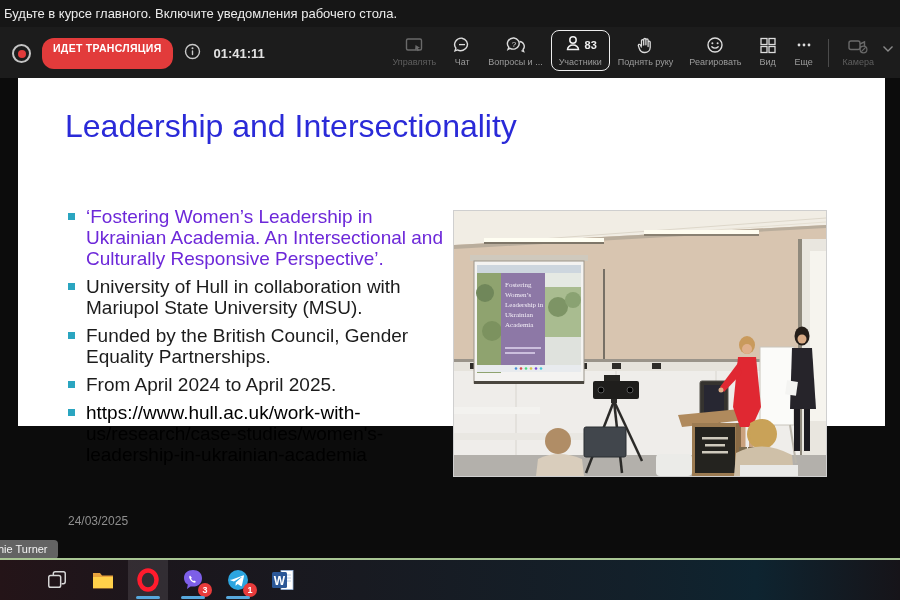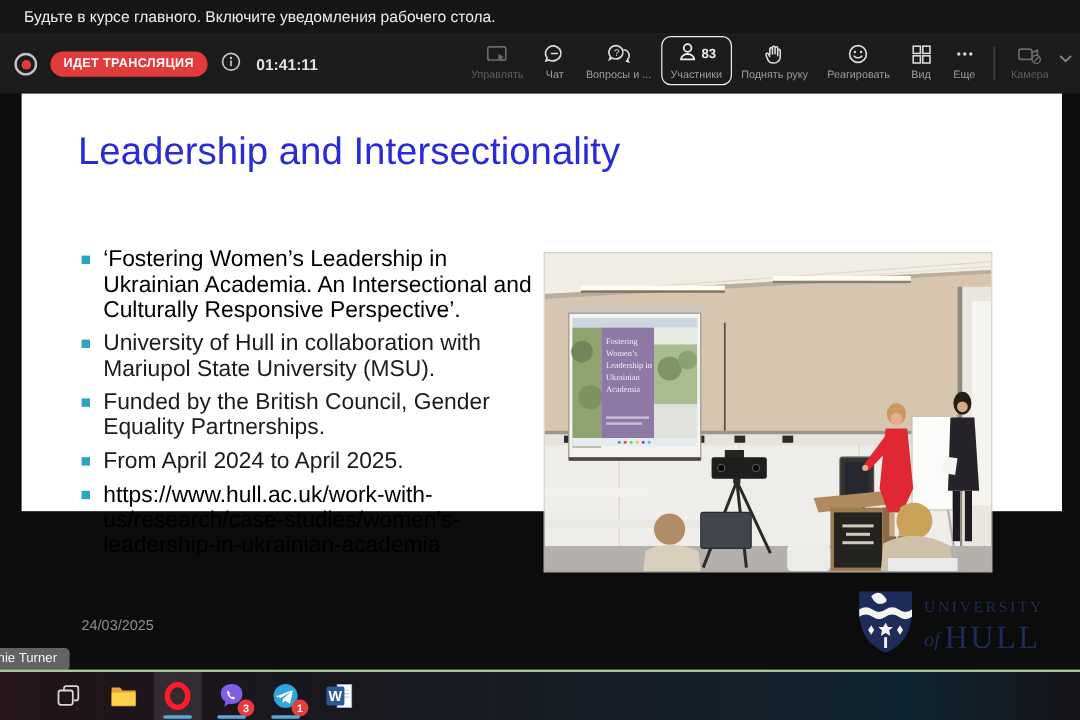--- a/index.html
+++ b/index.html
@@ -5,49 +5,49 @@
   html,body{margin:0;padding:0;}
   body{
     width:900px;height:600px;position:relative;overflow:hidden;
     background:#0c0c0c;font-family:"Liberation Sans",sans-serif;
     -webkit-font-smoothing:antialiased;
   }
   
   #notif-bar{
     position:absolute;top:0;left:0;width:900px;height:27px;
     background:#161616;color:#ececec;font-size:13px;line-height:27px;
-    padding-left:20px;box-sizing:border-box;white-space:nowrap;
+    padding-left:4px;box-sizing:border-box;white-space:nowrap;
   }
   
   #toolbar{position:absolute;top:27px;left:0;width:900px;height:53px;background:#1c1c1c;}
   .tb-left{position:absolute;left:12px;top:0;height:53px;display:flex;align-items:center;gap:11px;}
   .rec-ring{width:15px;height:15px;border:2px solid #c4c4c4;border-radius:50%;display:flex;align-items:center;justify-content:center;}
   .rec-core{width:8px;height:8px;background:#e23b3b;border-radius:50%;}
   .live-badge{background:#e23b3b;color:#fff;font-size:10.5px;font-weight:bold;letter-spacing:.3px;
-    padding:4px 11px 5px;border-radius:12px;white-space:nowrap;}
+    padding:4px 11px 15px;border-radius:12px;white-space:nowrap;}
   .timer{color:#e2e2e2;font-size:13px;font-weight:700;margin-left:2px;}
   .tb-right{position:absolute;right:4px;top:3px;display:flex;align-items:flex-start;}
   .tb-btn{display:flex;flex-direction:column;align-items:center;gap:2px;
     padding:4px 7px 3px;border-radius:8px;border:1.5px solid transparent;cursor:default;}
   .tb-btn.selected{border-color:#ededed;}
   .ticon{height:20px;display:flex;align-items:center;justify-content:center;gap:3px;}
   .tlabel{font-size:9px;color:#9c9c9c;white-space:nowrap;}
   .tb-btn.dim .tlabel{color:#5f5f5f;}
   .pcount{color:#f0f0f0;font-size:11px;font-weight:bold;line-height:20px;}
   .tb-divider{width:1px;height:28px;background:#4b4b4b;margin:9px 6px 0;}
   .tb-chevron{display:flex;align-items:center;height:26px;margin:6px 2px 0 0;}
   
   #stage{position:absolute;top:78px;left:0;width:900px;height:480px;background:#0c0c0c;}
   #slide{position:absolute;left:18px;top:0;width:867px;height:348px;background:#ffffff;}
   #slide-title{position:absolute;left:47px;top:30px;font-size:32px;color:#2a2ad8;letter-spacing:0;}
   #bullets{position:absolute;left:50px;top:128px;width:382px;}
   .bullet{display:flex;gap:11px;margin-bottom:7px;}
   .marker{flex:0 0 7px;width:7px;height:7px;margin-top:7px;background:#2aa5c0;}
   .btext{font-size:19px;line-height:21px;color:#1c1c1c;overflow-wrap:break-word;min-width:0;}
-  .btext.blue{color:#000000;}
+  .btext.blue{color:#6d28d9;}
   .btext.link{color:#000000;}
   #slide-date{position:absolute;left:50px;top:436px;font-size:12px;color:#8f8f8f;}
   #photo{position:absolute;left:435px;top:132px;width:372px;height:265px;border:1px solid #cfcfcf;box-sizing:content-box;}
   #hull-logo{position:absolute;left:686px;top:410px;}
   
   #name-tag{position:absolute;left:-12px;top:540px;background:rgba(112,112,112,.88);
     color:#f4f4f4;font-size:11px;padding:3px 10px 4px;border-radius:4px;white-space:nowrap;}
   #share-border{position:absolute;top:558px;left:0;width:900px;height:2px;background:#a9c694;}
   
   #taskbar{position:absolute;top:560px;left:0;width:900px;height:40px;
@@ -338,40 +338,20 @@
 
         <circle cx="308" cy="223" r="15" fill="#c9a258"></circle>
         <path d="M296,212 q12,-8 25,3 l-2,14 q-11,6 -22,0 z" fill="#c9a258"></path>
         <path d="M282,242 Q308,228 338,244 L340,265 L280,265 Z" fill="#cfc0a8"></path>
         <rect x="286" y="254" width="58" height="11" fill="#e9e9e7"></rect>
       </svg>
     </div>
 
     <div id="slide-date">24/03/2025</div>
 
-    <div id="hull-logo">
-      <svg width="168" height="62" viewBox="0 0 168 62">
-        <g>
-          <path d="M12,5 h44 v16 q0,26 -22,35 q-22,-9 -22,-35 z" fill="#1e2c5c"></path>
-          <path d="M22,9 q6,-6 11,0 q4,4 -1,6 q-6,2 -10,-6 z" fill="#f4f4f0"></path>
-          <path d="M12,20 q5.5,-4 11,0 q5.5,4 11,0 q5.5,-4 11,0 q5.5,4 11,0 v6 q-5.5,4 -11,0 q-5.5,-4 -11,0 q-5.5,4 -11,0 q-5.5,-4 -11,0 z" fill="#f4f4f0"></path>
-          <g fill="#f4f4f0">
-            <path d="M22,33 l2.5,4 -2.5,4 -2.5,-4 z"></path>
-            <path d="M46,33 l2.5,4 -2.5,4 -2.5,-4 z"></path>
-            <path d="M34,31 l2,3.5 h4 l-3,3 1,4.5 -4,-2.5 -4,2.5 1,-4.5 -3,-3 h4 z"></path>
-            <rect x="32.8" y="43" width="2.4" height="9"></rect>
-          </g>
-        </g>
-        <g fill="#1e2c5c" font-family="Liberation Serif,serif">
-          <text x="66" y="22" font-size="13" letter-spacing="2.2">UNIVERSITY</text>
-          <text x="66" y="50" font-size="17" font-style="italic">of</text>
-          <text x="83" y="52" font-size="27" letter-spacing="2">HULL</text>
-        </g>
-      </svg>
-    </div>
   </div>
 </div>
 
 <div id="name-tag">hie Turner</div>
 
 <div id="share-border"></div>
 
 <div id="taskbar">
   <div class="app-tile" style="left:128px;"></div>
 

